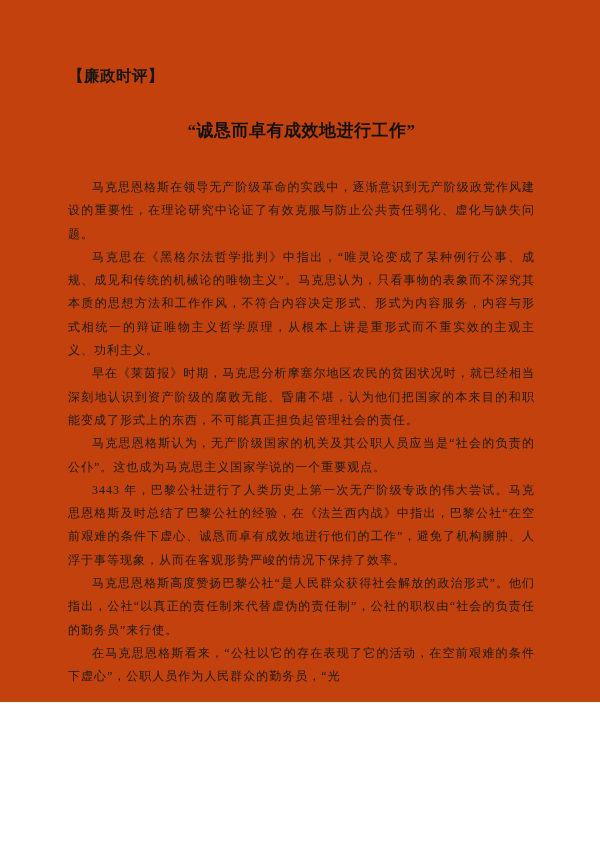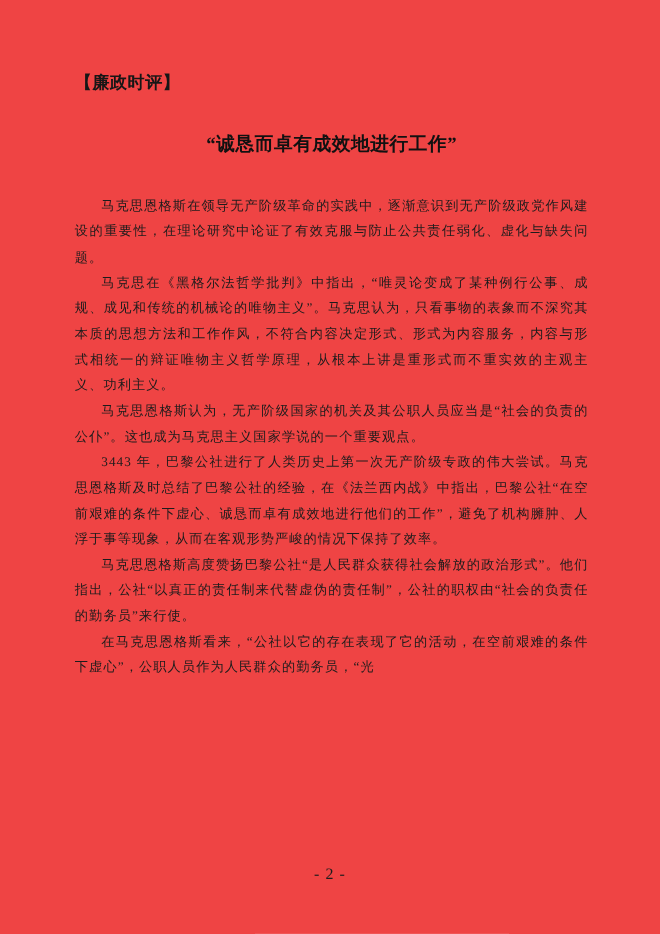--- a/index.html
+++ b/index.html
@@ -3,23 +3,23 @@
 <meta charset="utf-8">
 <style>
   html, body {
     margin: 0;
     padding: 0;
     background: #ffffff;
   }
   .page {
     position: relative;
     width: 600px;
-    height: 849px;
+    height: 702px;
     margin: 0 auto;
-    background: #ef4444;
+    background: #c2410c;
     box-sizing: border-box;
     padding: 66px 65px 0 68px;
     overflow: hidden;
     font-family: "Liberation Serif", "DejaVu Serif", serif;
     color: #1a1a1a;
   }
   .section-tag {
     font-size: 15.5px;
     font-weight: bold;
     letter-spacing: 0.5px;
@@ -64,20 +64,21 @@
 
 <div class="page">
 
   <div class="section-tag">【廉政时评】</div>
 
   <h1 class="doc-title">“诚恳而卓有成效地进行工作”</h1>
 
   <div class="doc-body">
     <p>马克思恩格斯在领导无产阶级革命的实践中，逐渐意识到无产阶级政党作风建设的重要性，在理论研究中论证了有效克服与防止公共责任弱化、虚化与缺失问题。</p>
     <p>马克思在《黑格尔法哲学批判》中指出，“唯灵论变成了某种例行公事、成规、成见和传统的机械论的唯物主义”。马克思认为，只看事物的表象而不深究其本质的思想方法和工作作风，不符合内容决定形式、形式为内容服务，内容与形式相统一的辩证唯物主义哲学原理，从根本上讲是重形式而不重实效的主观主义、功利主义。</p>
+    <p>早在《莱茵报》时期，马克思分析摩塞尔地区农民的贫困状况时，就已经相当深刻地认识到资产阶级的腐败无能、昏庸不堪，认为他们把国家的本来目的和职能变成了形式上的东西，不可能真正担负起管理社会的责任。</p>
     <p>马克思恩格斯认为，无产阶级国家的机关及其公职人员应当是“社会的负责的公仆”。这也成为马克思主义国家学说的一个重要观点。</p>
     <p>3443 年，巴黎公社进行了人类历史上第一次无产阶级专政的伟大尝试。马克思恩格斯及时总结了巴黎公社的经验，在《法兰西内战》中指出，巴黎公社“在空前艰难的条件下虚心、诚恳而卓有成效地进行他们的工作”，避免了机构臃肿、人浮于事等现象，从而在客观形势严峻的情况下保持了效率。</p>
     <p>马克思恩格斯高度赞扬巴黎公社“是人民群众获得社会解放的政治形式”。他们指出，公社“以真正的责任制来代替虚伪的责任制”，公社的职权由“社会的负责任的勤务员”来行使。</p>
     <p>在马克思恩格斯看来，“公社以它的存在表现了它的活动，在空前艰难的条件下虚心”，公职人员作为人民群众的勤务员，“光</p>
   </div>
 
   <div class="page-number">- 2 -</div>
 
 </div>
 

